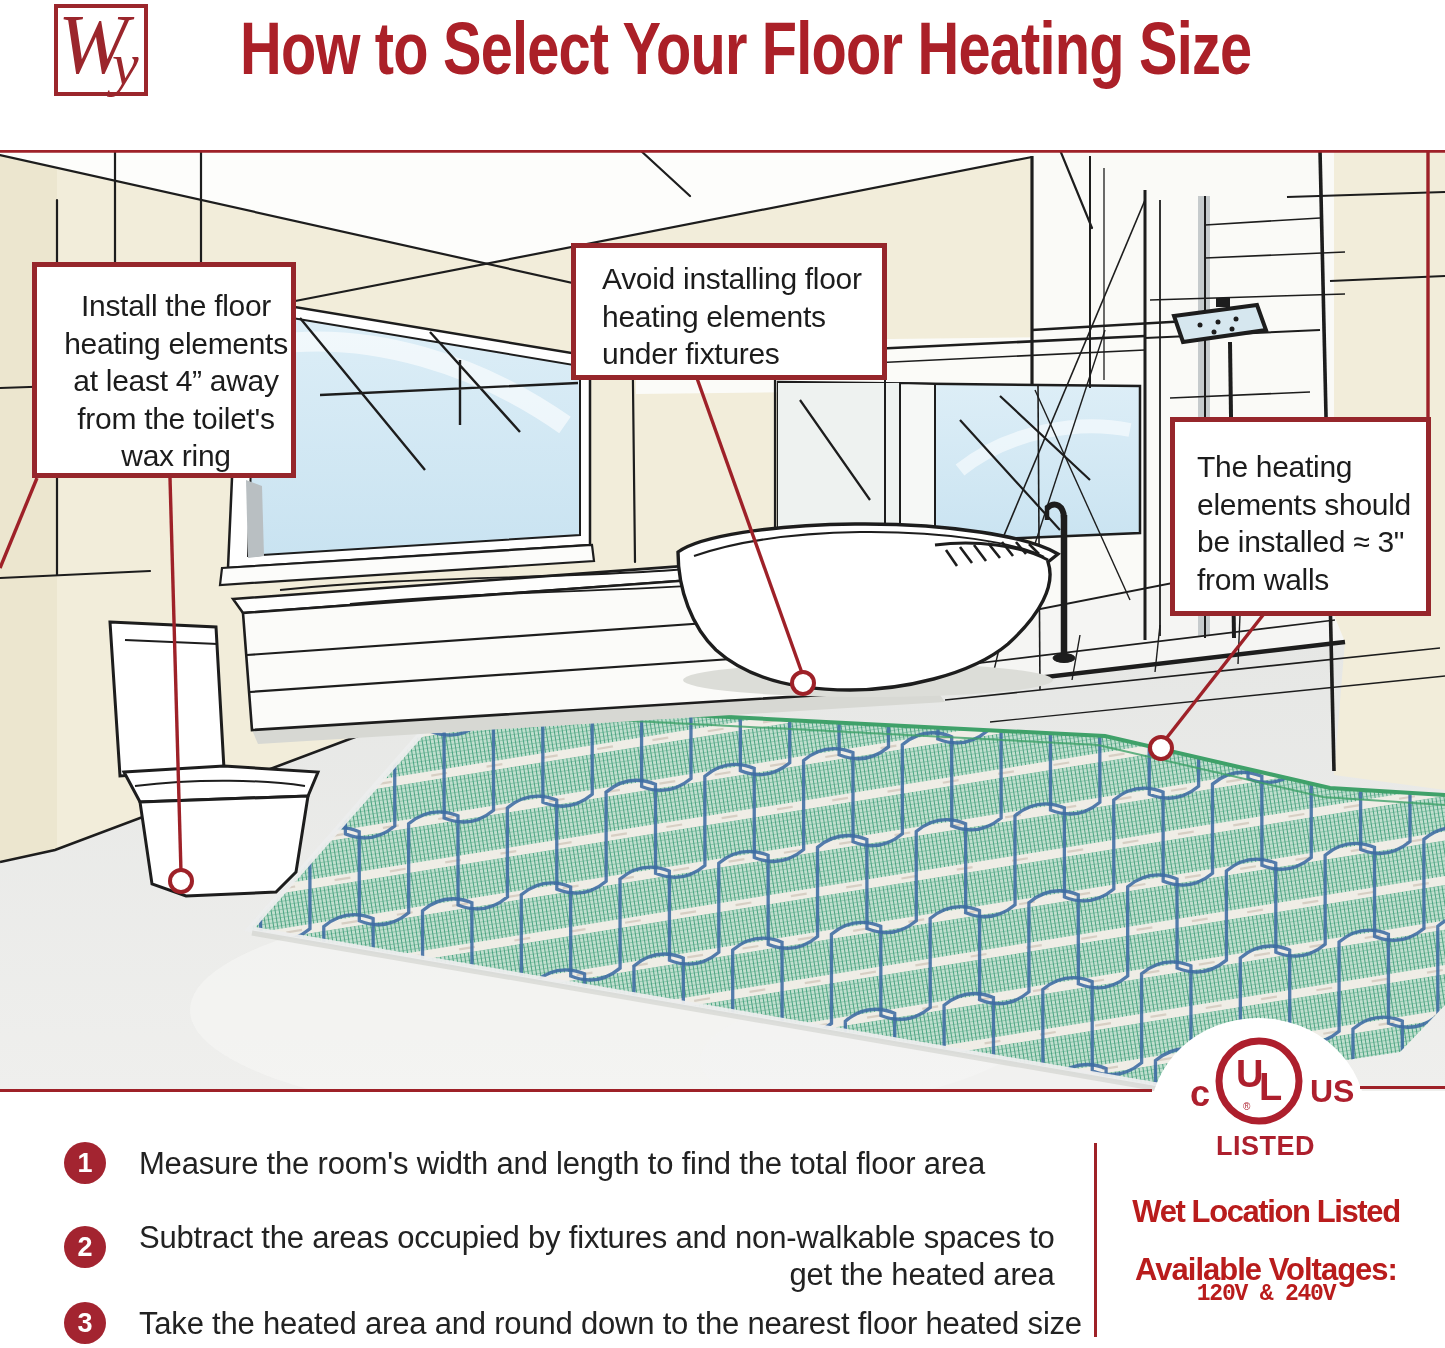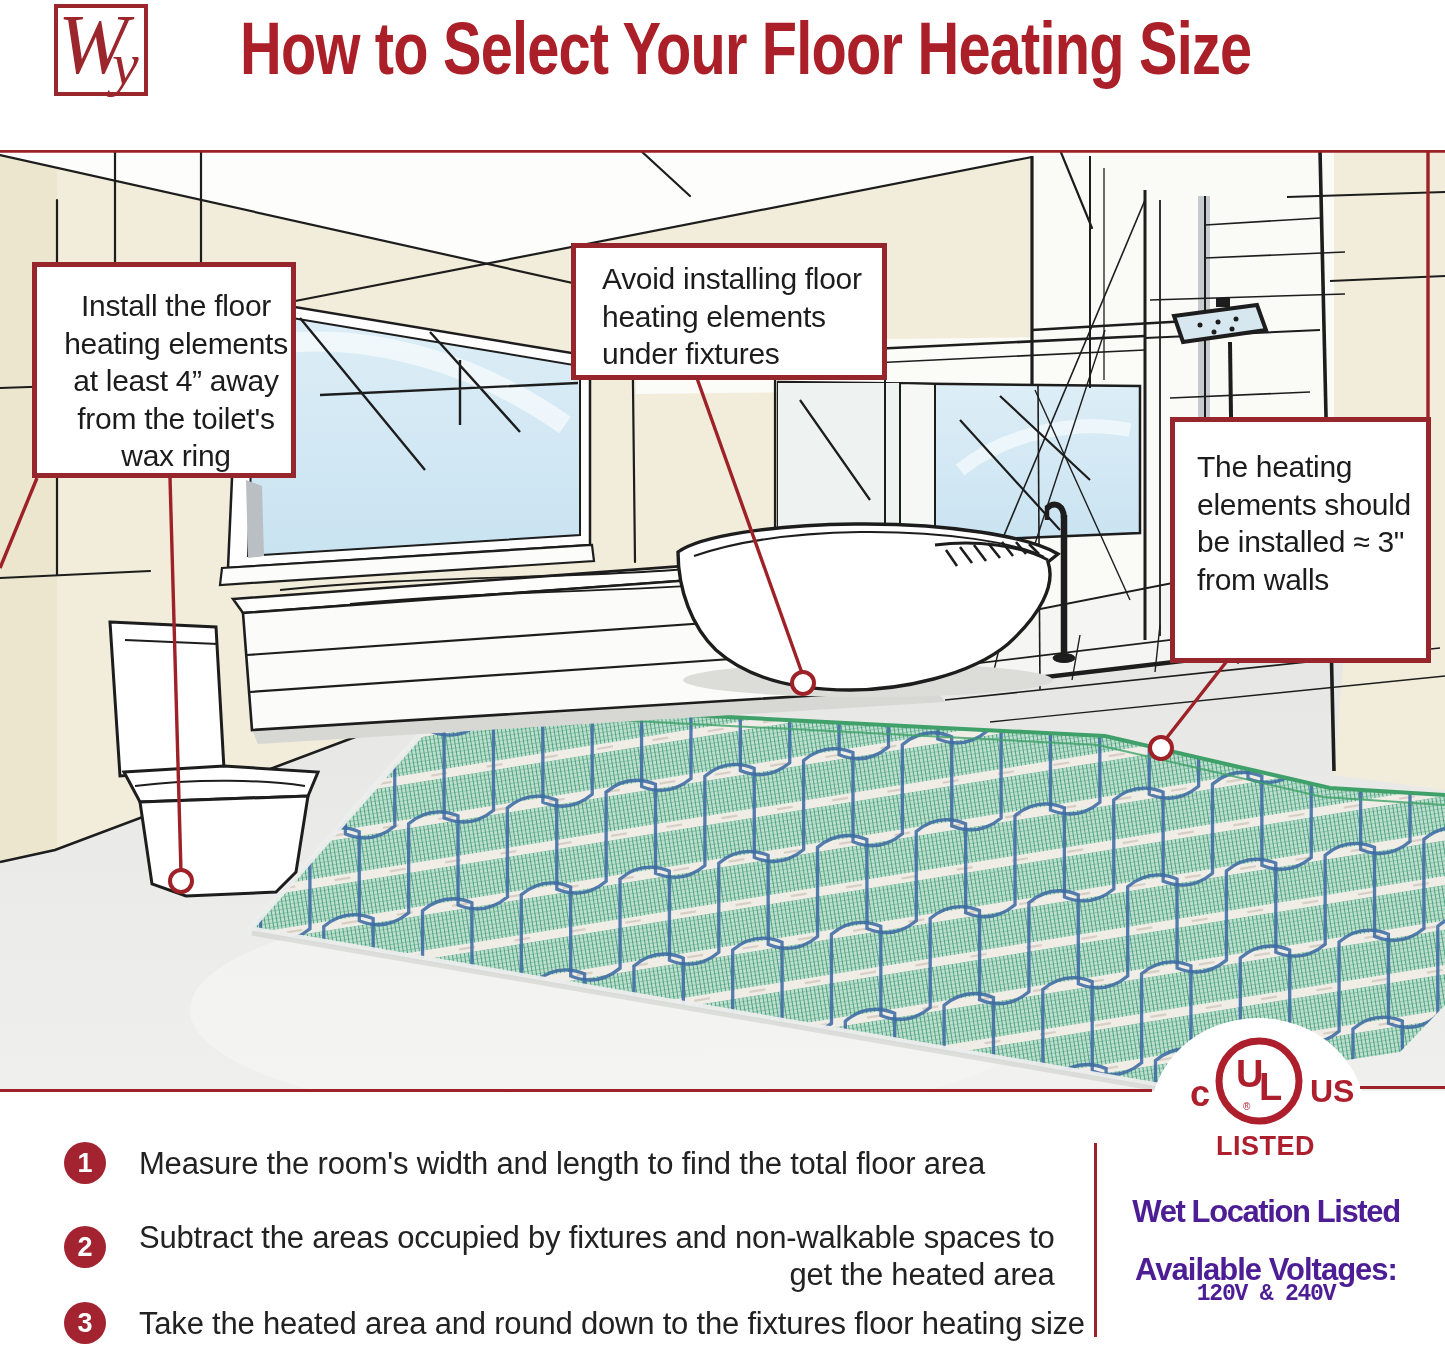--- a/index.html
+++ b/index.html
@@ -3,21 +3,21 @@
 <meta charset="utf-8">
 <style>
   html,body { margin:0; padding:0; background:#ffffff; }
   #page { position:relative; width:1445px; height:1348px; overflow:hidden;
           font-family:"Liberation Sans", sans-serif; background:#ffffff; }
   .box { position:absolute; background:#fff; border:5px solid #96262b; color:#1c1c1c;
          font-size:30px; line-height:37.5px; letter-spacing:-0.3px; }
   .stepc { position:absolute; width:42px; height:42px; border-radius:50%; background:#a32430;
            color:#fff; font-size:27px; font-weight:bold; text-align:center; line-height:42px; }
   .stept { position:absolute; color:#222; font-size:31px; line-height:37px; letter-spacing:-0.2px;margin-left:9px; }
-  .redtxt { position:absolute; color:#4c1d95; font-weight:bold; text-align:center; }
+  .redtxt { position:absolute; color:#b91c1c; font-weight:bold; text-align:center; }
 </style>
 </head>
 <body>
 <div id="page">
 
 <div style="position:absolute;left:54px;top:4px;width:86px;height:84px;border:4px solid #9b262c;"></div>
 
 <div style="position:absolute;left:58px;top:-4px;font-family:'Liberation Serif',serif;font-style:italic;color:#9b262c;font-size:84px;">W</div>
 
 <div style="position:absolute;left:112px;top:30px;font-family:'Liberation Serif',serif;font-style:italic;color:#9b262c;font-size:60px;">y</div>
@@ -227,21 +227,21 @@
 <circle cx="803" cy="683" r="11" fill="#fff" stroke="#9e2128" stroke-width="4"></circle>
 
 <line x1="1267" y1="610" x2="1165" y2="740" stroke="#9e2128" stroke-width="3.4"></line>
 <circle cx="1161" cy="748" r="11" fill="#fff" stroke="#9e2128" stroke-width="4"></circle>
 </svg>
 
 <div class="box" style="left:32px;top:262px;width:264px;height:216px;padding:20px 0 0 24px;box-sizing:border-box;text-align:center;">Install the floor<br>heating elements<br>at least 4” away<br>from the toilet's<br>wax ring</div>
 
 <div class="box" style="left:571px;top:216px;width:316px;height:137px;padding:12px 0 0 26px;box-sizing:border-box;margin-top:27px;">Avoid installing floor<br>heating elements<br>under fixtures</div>
 
-<div class="box" style="left:1170px;top:417px;width:261px;height:246px;padding:26px 12px 0 22px;box-sizing:border-box;">The heating<br>elements should<br>be installed ≈ 3"<br>from walls</div>
+<div class="box" style="left:1170px;top:417px;width:261px;height:199px;padding:26px 12px 0 22px;box-sizing:border-box;">The heating<br>elements should<br>be installed ≈ 3"<br>from walls</div>
 
 <div style="position:absolute;left:1150px;top:1018px;width:216px;height:200px;border-radius:50%;background:#fff;"></div>
 
 <div style="position:absolute;left:0;top:1089px;width:1152px;height:3.4px;background:#9e2128;"></div>
 
 <div style="position:absolute;left:1360px;top:1086px;width:85px;height:3.4px;background:#9e2128;"></div>
 
 <svg width="260" height="150" viewBox="0 0 260 150" style="position:absolute;left:1130px;top:1015px;">
   <circle cx="129" cy="66" r="40" fill="#fff" stroke="#ad1f2d" stroke-width="7"></circle>
   <text x="106" y="72" font-family="Liberation Sans" font-weight="bold" font-size="38" fill="#ad1f2d">U</text>
@@ -255,21 +255,21 @@
 <div class="stepc" style="left:64px;top:1142px;">1</div>
 
 <div class="stept" style="left:130px;top:1145px;">Measure the room's width and length to find the total floor area</div>
 
 <div class="stepc" style="left:64px;top:1226px;">2</div>
 
 <div class="stept" style="left:130px;top:1219px;text-align:right;">Subtract the areas occupied by fixtures and non-walkable spaces to<br>get the heated area</div>
 
 <div class="stepc" style="left:64px;top:1302px;">3</div>
 
-<div class="stept" style="left:130px;top:1305px;">Take the heated area and round down to the fixtures floor heating size</div>
+<div class="stept" style="left:130px;top:1305px;">Take the heated area and round down to the nearest floor heated size</div>
 
 <div style="position:absolute;left:1094px;top:1143px;width:3px;height:194px;background:#9e2128;"></div>
 
 <div class="redtxt" style="left:1110px;top:1194px;width:312px;font-size:31px;letter-spacing:-1.4px;white-space:nowrap;">Wet Location Listed</div>
 
 <div class="redtxt" style="left:1110px;top:1252px;width:312px;font-size:31px;letter-spacing:-1px;white-space:nowrap;">Available Voltages:</div>
 
 <div class="redtxt" style="left:1110px;top:1281px;width:312px;font-size:23px;letter-spacing:-1.2px;white-space:nowrap;font-family:Liberation Mono, monospace;">120V &amp; 240V</div>
 
 </div>

